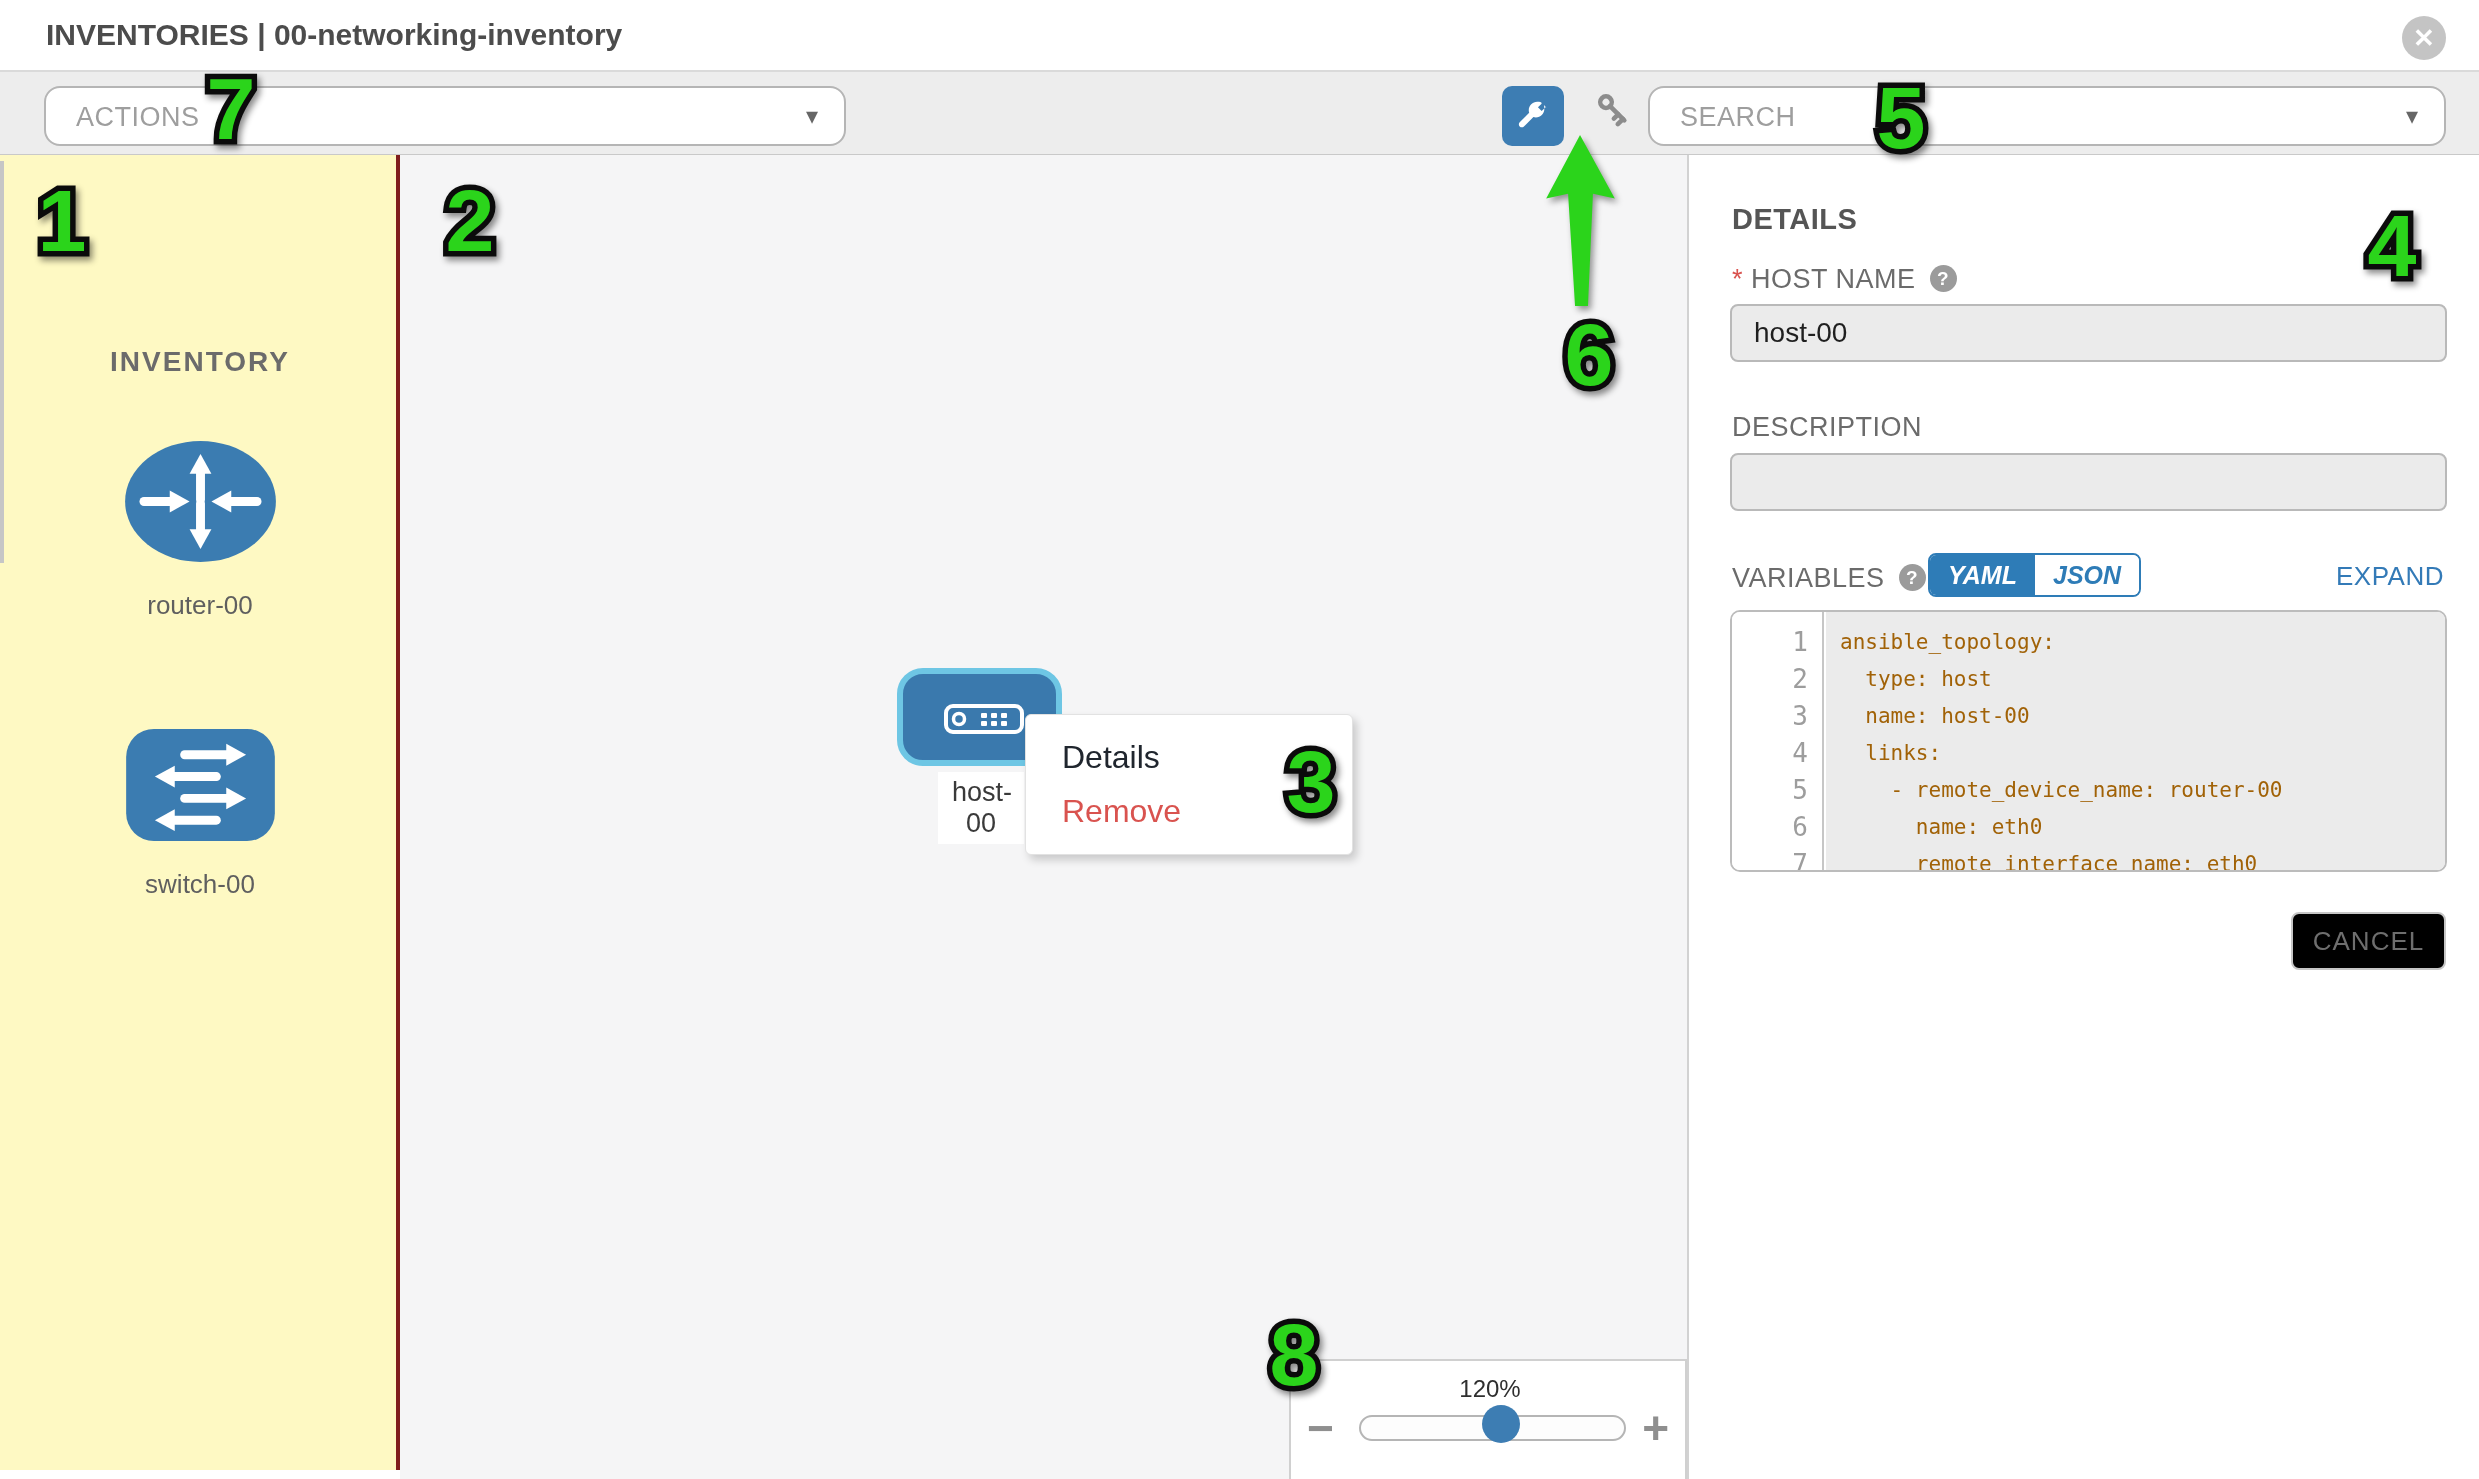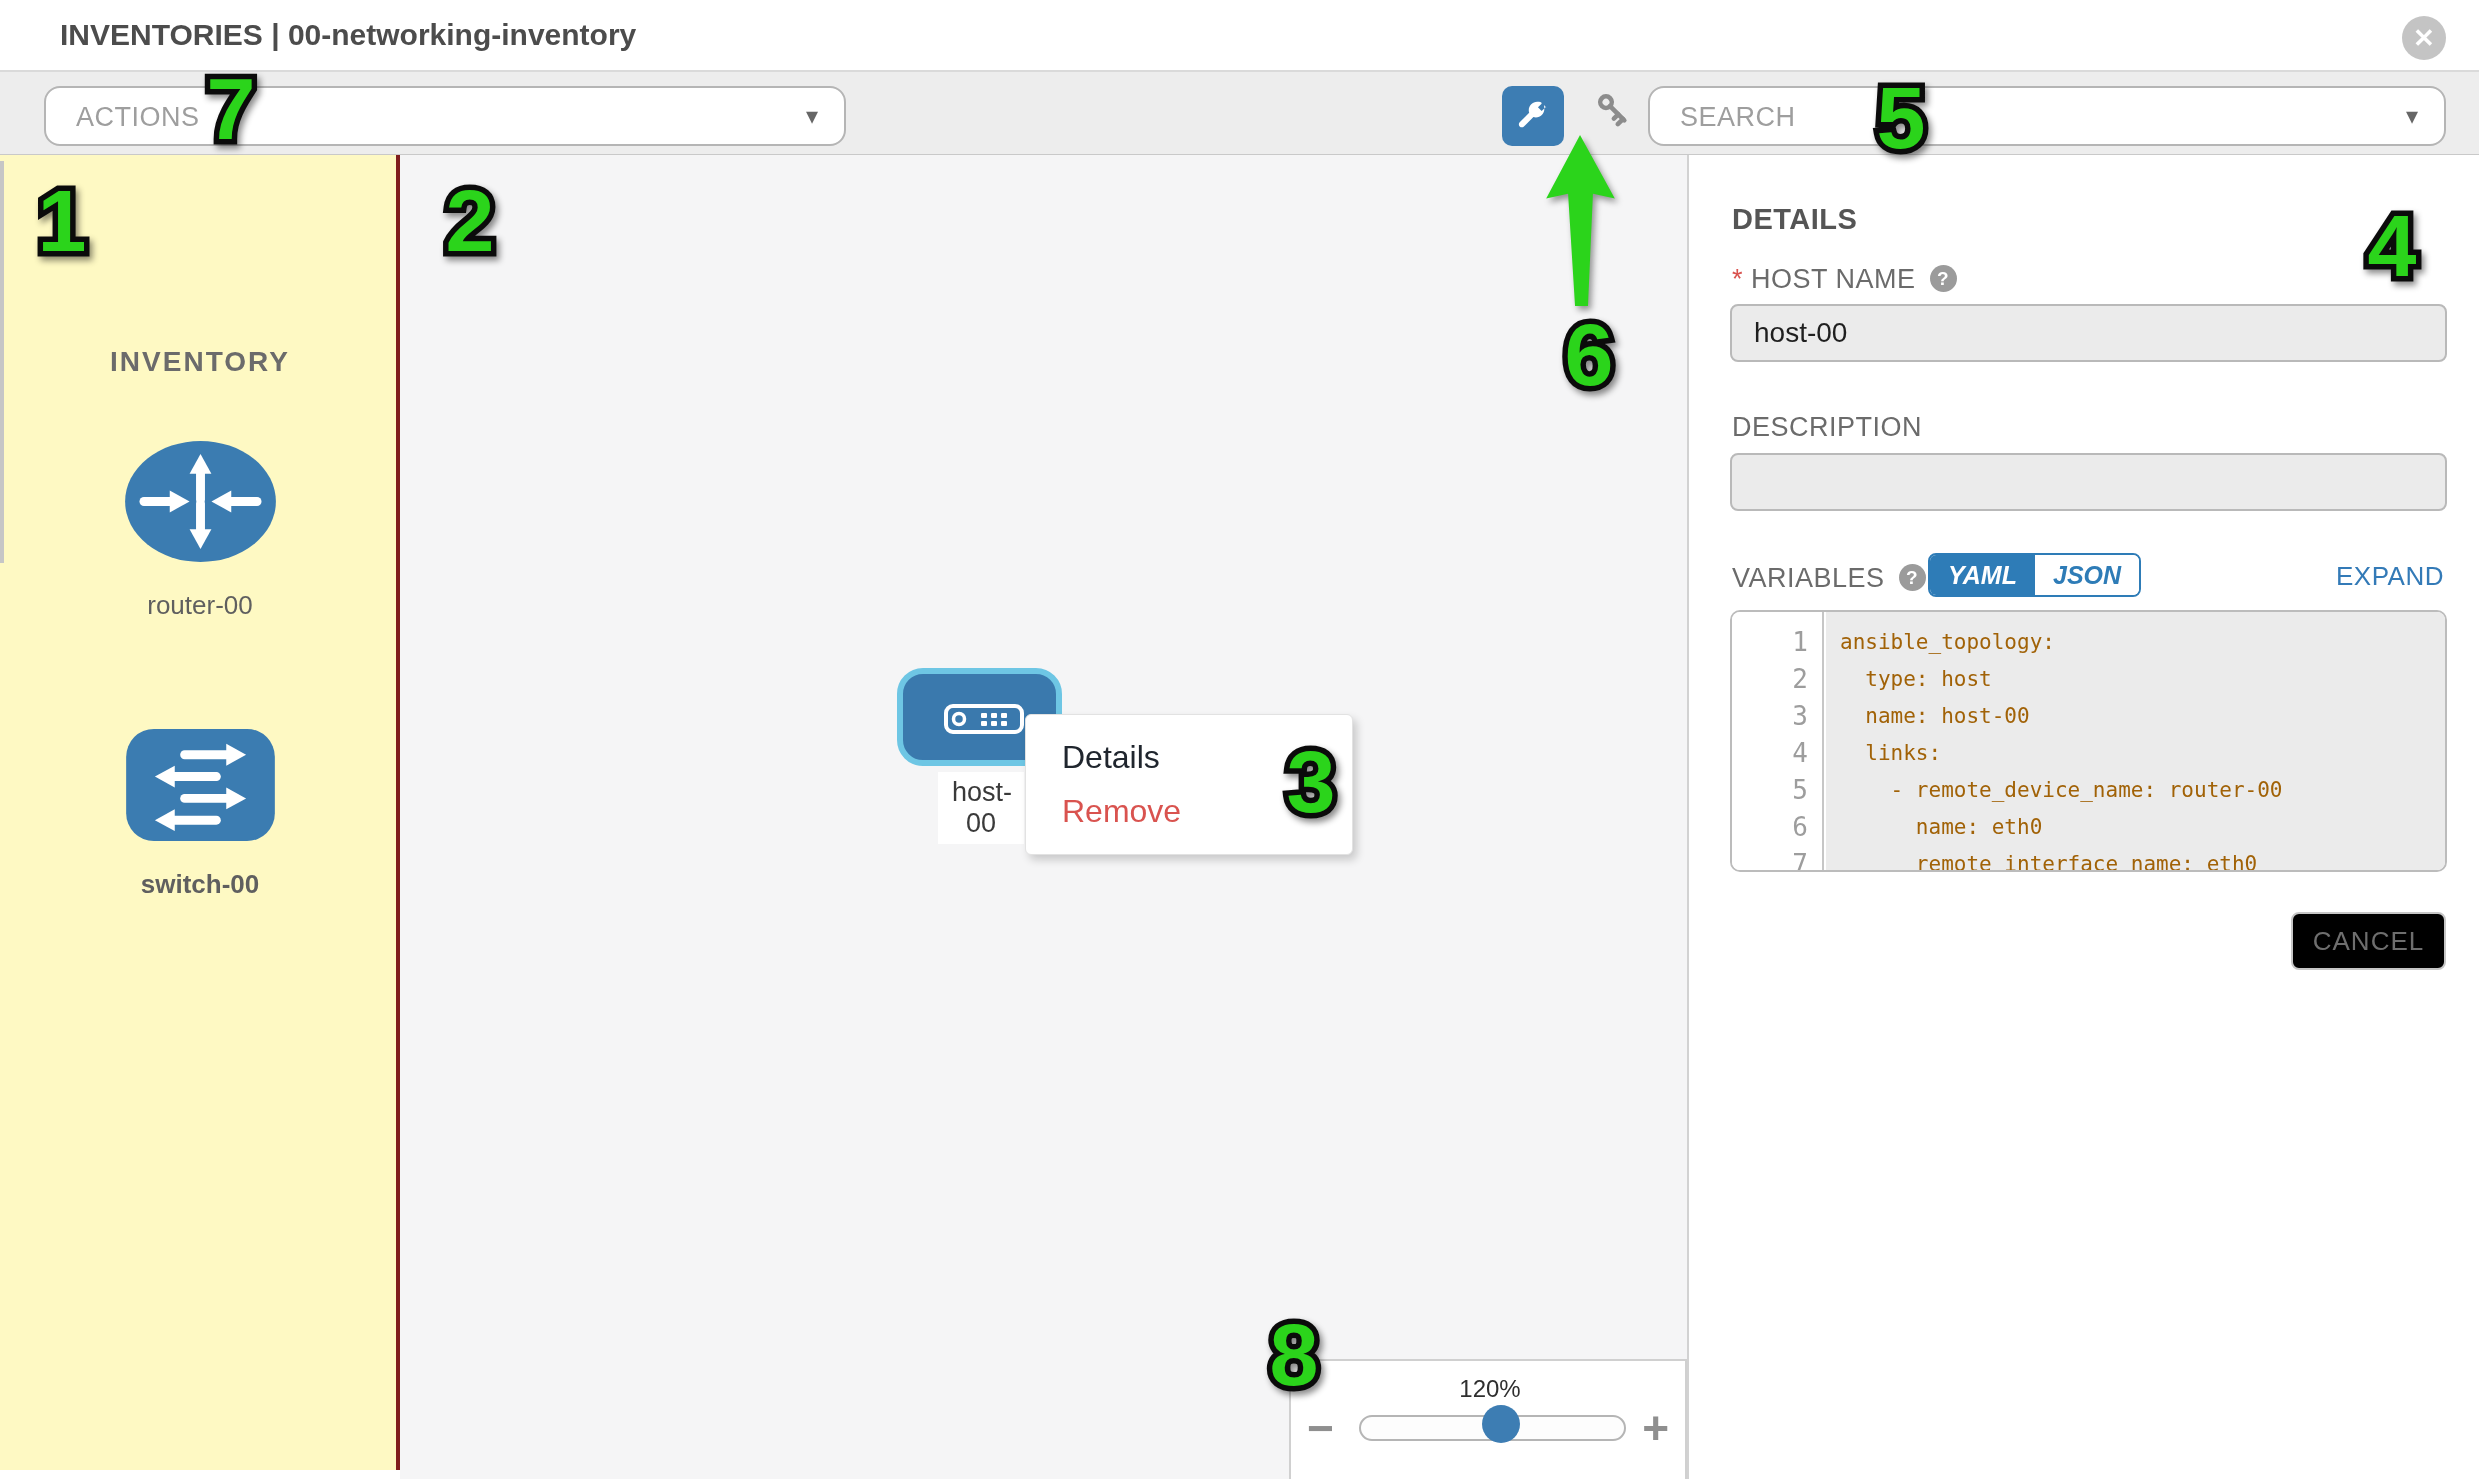--- a/index.html
+++ b/index.html
@@ -5,21 +5,21 @@
   * { margin:0; padding:0; box-sizing:border-box; }
   html,body { width:2480px; height:1480px; }
   body {
     position:relative; overflow:hidden; background:#ffffff;
     font-family:"Liberation Sans", sans-serif; color:#4d4d4d;
   }
 
   
   .header { position:absolute; left:0; top:0; width:2480px; height:70px; background:#fff; }
   .header-title {
-    position:absolute; left:60px; top:18px; font-size:30px; font-weight:700; color:#4c4c4c;
+    position:absolute; left:46px; top:18px; font-size:30px; font-weight:700; color:#4c4c4c;
   }
   .close-btn {
     position:absolute; left:2402px; top:16px; width:44px; height:44px; border-radius:50%;
     background:#c4c4c4; cursor:pointer;
   }
   .close-btn::before {
     content:"✕"; position:absolute; left:0; top:0; width:44px; height:44px;
     color:#fff; font-size:26px; font-weight:700; line-height:44px; text-align:center;
   }
 
@@ -56,21 +56,21 @@
   }
   .sidebar-scroll {
     position:absolute; left:0; top:6px; width:4px; height:402px; background:#c6c6c6;
   }
   .sidebar-title {
     position:absolute; left:0; top:191px; width:400px; text-align:center;
     font-size:28px; font-weight:700; color:#6b6b6b; letter-spacing:2px;
   }
   .device { position:absolute; left:0; width:400px; text-align:center; cursor:pointer; }
   .device-router { top:285px; }
-  .device-switch { top:573px;font-weight:bold; }
+  .device-switch { top:573px; }
   .device-label { display:block; margin-top:23px; font-size:26px; color:#5f5f5f; }
 
   .canvas {
     position:absolute; left:400px; top:155px; width:1287px; height:1324px;
     background:#f5f5f6;
   }
 
   .right-panel {
     position:absolute; left:1687px; top:155px; width:793px; height:1324px;
     background:#fff; border-left:2px solid #d2d2d2;

